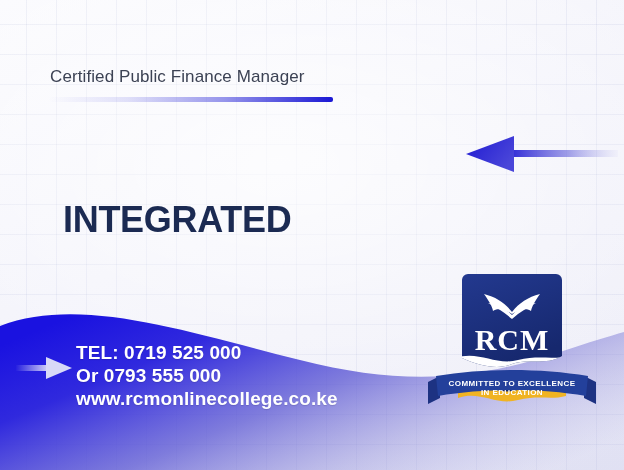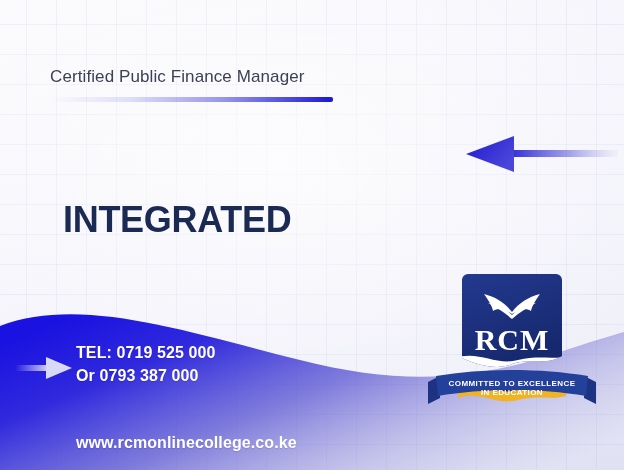--- a/index.html
+++ b/index.html
@@ -98,28 +98,28 @@
     width: 624px;
     height: 180px;
   }
 
   
   .contact {
     position: absolute;
     left: 76px;
     top: 341px;
     color: #ffffff;
-    font-size: 16px;
+    font-size: 19px;
     line-height: 23px;
     font-weight: 700;
     letter-spacing: 0.1px;
     text-shadow: 0 1px 1px rgba(0,0,0,0.12);
   }
   .contact div { white-space: nowrap; }
-  .contact .site { font-weight: 700; margin-top: 44px; }
+  .contact .site { font-weight: 700; }
 
   .contact-arrow {
     position: absolute;
     left: 16px;
     top: 357px;
     width: 56px;
     height: 22px;
   }
 
   
@@ -190,21 +190,21 @@
           <stop offset="100%" stop-color="#ffffff" stop-opacity="0.85"></stop>
         </linearGradient>
       </defs>
       <rect x="0" y="8" width="34" height="6" fill="url(#tail2)"></rect>
       <polygon points="56,11 30,0 30,22" fill="#d8d9f7"></polygon>
     </svg>
   </div>
 
   <div class="contact">
     <div>TEL: 0719 525 000</div>
-    <div>Or 0793 387 000</div>
+    <div>Or 0793 555 000</div>
     <div class="site">www.rcmonlinecollege.co.ke</div>
   </div>
 
   <div class="logo">
     <svg width="172" height="132" viewBox="0 0 172 132">
       <defs>
         <clipPath id="shieldClip">
           <path d="M42,2 L130,2 A6,6 0 0 1 136,8 L136,84 C120,94 100,86 86,92 C72,98 54,94 36,86 L36,8 A6,6 0 0 1 42,2 Z"></path>
         </clipPath>
         <linearGradient id="shieldGrad" x1="0" y1="0" x2="0.4" y2="1">

